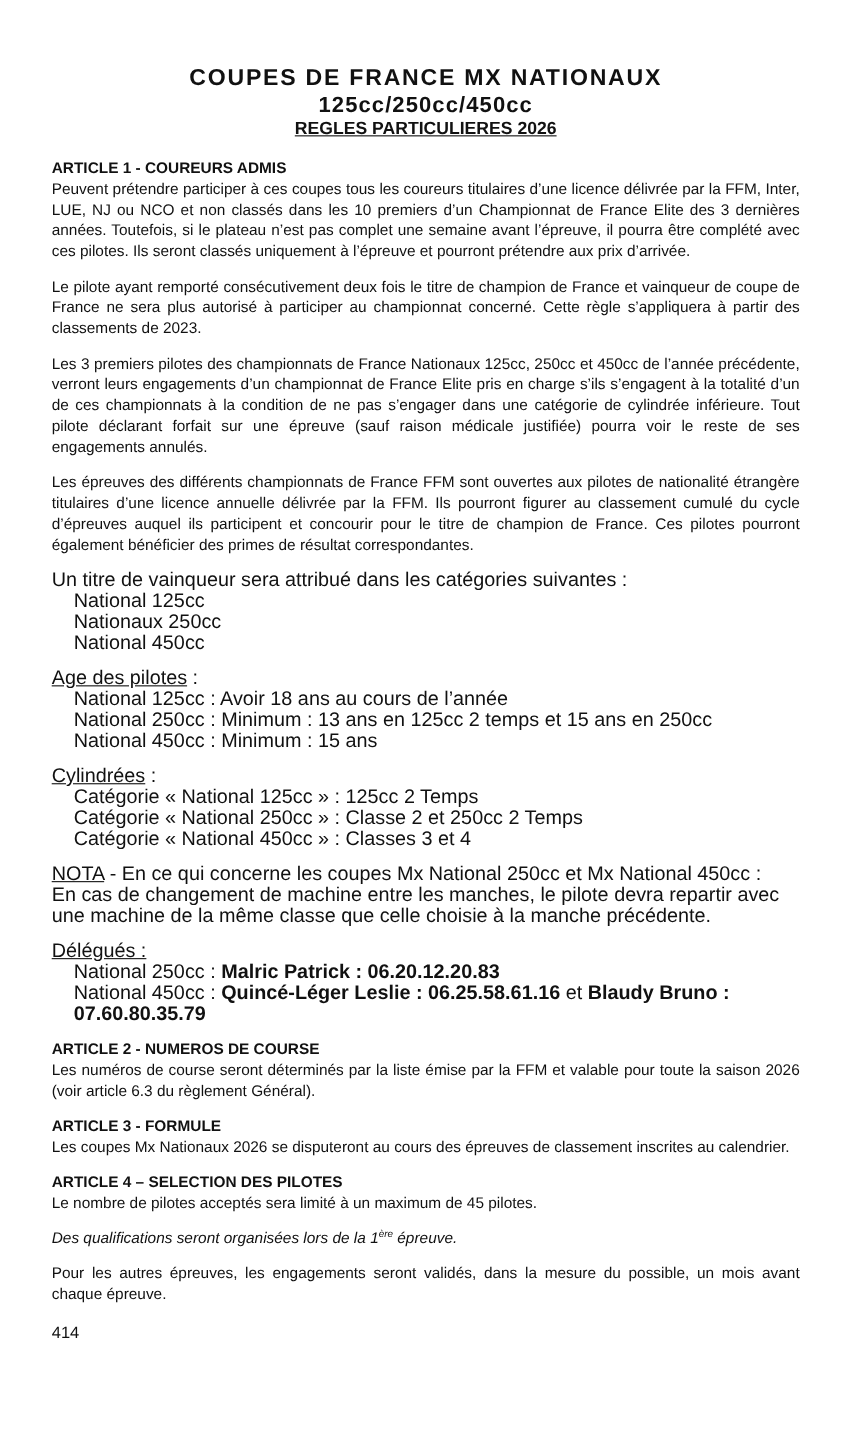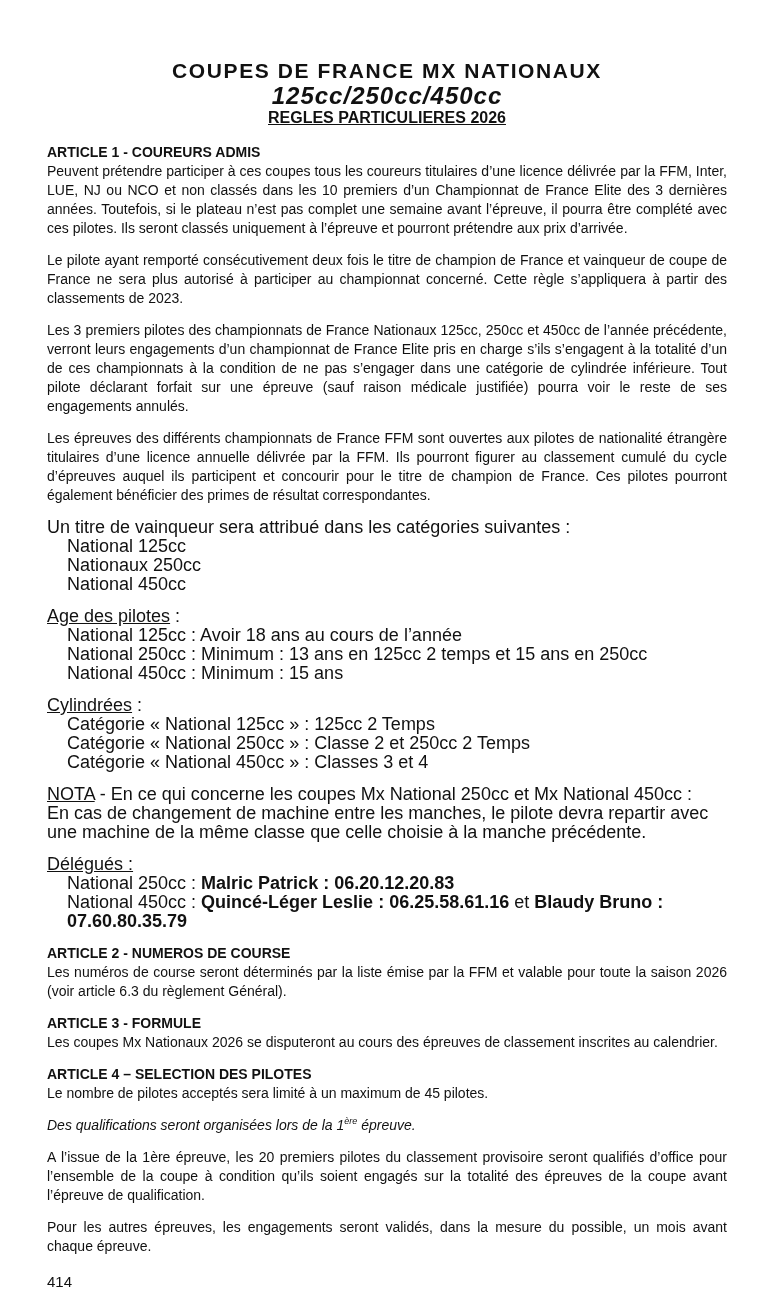--- a/index.html
+++ b/index.html
@@ -24,25 +24,24 @@
   
   .doc-header { text-align: center; margin-bottom: 15px; }
   .title-1 {
     font-size: 21px;
     font-weight: 900;
     letter-spacing: 1.6px;
     line-height: 26px;
     white-space: nowrap;
   }
   .title-2 {
-    font-size: 24px;
+    font-size: 20px;
     font-weight: 900;
     letter-spacing: 1px;
     line-height: 24px;
-    font-style: italic;
   }
   .title-3 {
     font-size: 16px;
     font-weight: bold;
     text-decoration: underline;
     line-height: 20px;
   }
   
   .h-article {
     font-size: 14px;
@@ -130,19 +129,18 @@
 
   <section>
     <h2 class="h-article">ARTICLE 3 - FORMULE</h2>
     <p class="para">Les coupes Mx Nationaux 2026 se disputeront au cours des épreuves de classement inscrites au calendrier.</p>
   </section>
 
   <section>
     <h2 class="h-article">ARTICLE 4 – SELECTION DES PILOTES</h2>
     <p class="para">Le nombre de pilotes acceptés sera limité à un maximum de 45 pilotes.</p>
     <p class="para no-just"><span>Des qualifications seront organisées lors de la 1</span><sup>ère</sup><span> épreuve.</span></p>
-    <p class="para">A l’issue de la 1ère épreuve, les 20 premiers pilotes du classement provisoire seront qualifiés d’office pour l’ensemble de la coupe à condition qu’ils soient engagés sur la totalité des épreuves de la coupe avant l’épreuve de qualification.</p>
     <p class="para">Pour les autres épreuves, les engagements seront validés, dans la mesure du possible, un mois avant chaque épreuve.</p>
   </section>
 
   <div class="page-number">414</div>
 
 </div>
 
 </body></html>

